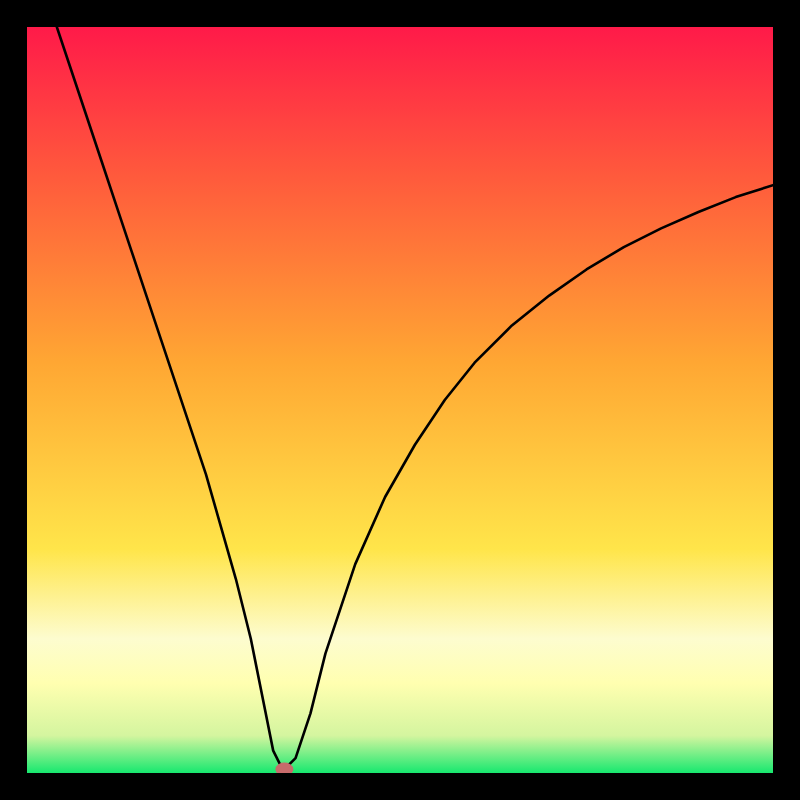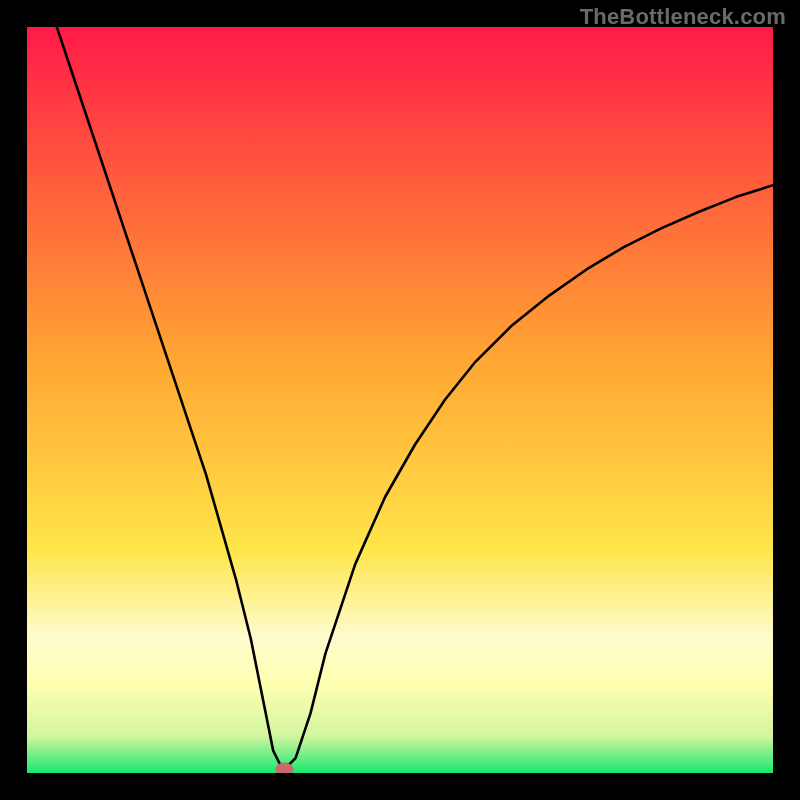--- a/index.html
+++ b/index.html
@@ -51,14 +51,13 @@
             <stop offset="88%" stop-color="#ffffb0"></stop>
             <stop offset="95%" stop-color="#d4f59f"></stop>
             <stop offset="100%" stop-color="#17e86f"></stop>
           </linearGradient>
       </defs>
       <rect x="0" y="0" width="100" height="100" fill="url(#bg-grad)"></rect>
       <path id="curve-path" fill="none" stroke="#000000" stroke-width="0.35" stroke-linejoin="round" stroke-linecap="round" d="M4.00 0.00 L6.00 6.00 L8.00 12.00 L10.00 18.00 L12.00 24.00 L14.00 30.00 L16.00 36.00 L18.00 42.00 L20.00 48.00 L22.00 54.00 L24.00 60.00 L26.00 67.00 L28.00 74.00 L30.00 82.00 L32.00 92.00 L33.00 97.00 L34.00 99.00 L35.00 99.00 L36.00 98.00 L38.00 92.00 L40.00 84.00 L44.00 72.00 L48.00 63.00 L52.00 56.00 L56.00 50.00 L60.00 45.00 L65.00 40.00 L70.00 36.00 L75.00 32.50 L80.00 29.50 L85.00 27.00 L90.00 24.80 L95.00 22.80 L100.00 21.20"></path>
       <ellipse id="marker-dot" fill="#c76b6b" cx="34.5" cy="99.5" rx="1.2" ry="0.9"></ellipse>
     </svg>
   </div>
-  <div class="watermark">TheBottleneck.com</div>
 </div>
 
 </body></html>

